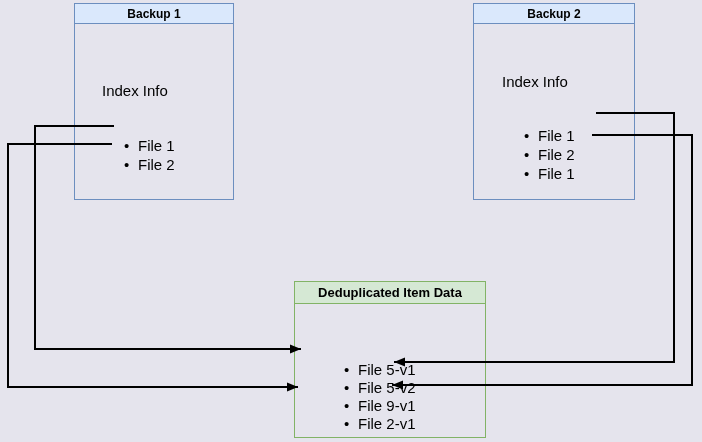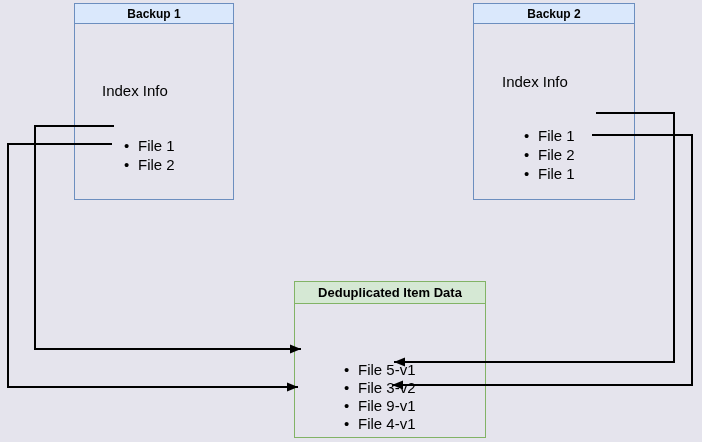--- a/index.html
+++ b/index.html
@@ -122,29 +122,29 @@
     <span>Deduplicated Item Data</span>
   </div>
   <div class="box-body">
     <div class="file-list">
       <div class="file-row">
         <span class="bullet">•</span>
         <span>File 5-v1</span>
       </div>
       <div class="file-row">
         <span class="bullet">•</span>
-        <span>File 3-v2</span>
+        <span>File 5-v2</span>
       </div>
       <div class="file-row">
         <span class="bullet">•</span>
         <span>File 9-v1</span>
       </div>
       <div class="file-row">
         <span class="bullet">•</span>
-        <span>File 4-v1</span>
+        <span>File 2-v1</span>
       </div>
     </div>
   </div>
 </div>
 
 <svg id="arrow-layer" viewBox="0 0 702 442" xmlns="http://www.w3.org/2000/svg">
   <defs>
     <marker id="arrowhead" markerUnits="userSpaceOnUse" markerWidth="13" markerHeight="11" refX="12" refY="5.5" orient="auto">
       <path class="arrow-head" d="M1,1 L12,5.5 L1,10 Z"></path>
     </marker>

